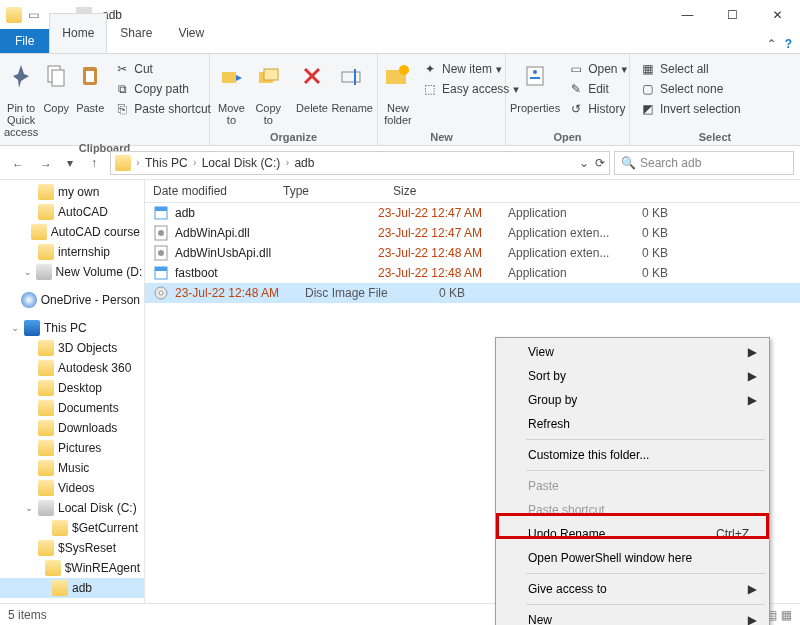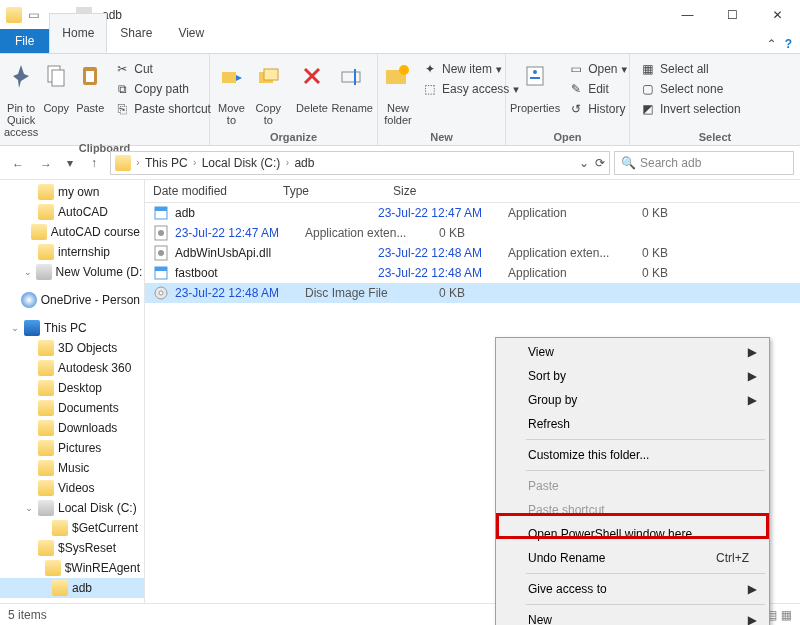--- a/index.html
+++ b/index.html
@@ -44,21 +44,21 @@
 .disk-g{background:linear-gradient(#e8e8e8,#bcbcbc);border-radius:2px;}
 .cloud-g{background:radial-gradient(#fff,#2e7cd6);border-radius:50%;}
 .pc-g{background:linear-gradient(#4a9eea,#1c60b3);border-radius:2px;}
 .chev{width:10px;color:#777;font-size:9px;text-align:center;}
 .filelist { flex:1; position:relative;}
 .cols { display:flex; border-bottom:1px solid #e5e5e5; padding:4px 0 4px 8px; color:#444; font-size:12px;}
 .col-n{width:225px;} .col-d{width:130px;} .col-t{width:110px;} .col-s{width:60px;text-align:left;}
 .row { display:flex; align-items:center; padding:2px 0 2px 8px; font-size:12px; color:#222;}
 .row.sel{background:#cce8ff;}
 .row .ic{width:16px;height:16px;margin-right:6px;flex-shrink:0;}
-.row .n{width:203px;} .row .d{width:130px;color:#1d4ed8;} .row .t{width:110px;color:#555;} .row .s{width:60px;color:#555;text-align:right;padding-right:10px;}
+.row .n{width:203px;} .row .d{width:130px;color:#c2410c;} .row .t{width:110px;color:#555;} .row .s{width:60px;color:#555;text-align:right;padding-right:10px;}
 .status { height:22px; border-top:1px solid #e5e5e5; display:flex; align-items:center; padding:0 8px; font-size:11px; color:#555; justify-content:space-between;}
 .ctxmenu { position:absolute; left:495px; top:337px; width:275px; background:#f0f0f0; border:1px solid #a0a0a0; box-shadow:2px 2px 4px rgba(0,0,0,.25); padding:2px;}
 .ctxitem { display:flex; align-items:center; padding:5px 26px 5px 30px; font-size:12px; color:#000; position:relative;}
 .ctxitem.disabled{color:#9a9a9a;}
 .ctxsep{height:1px;background:#d0d0d0;margin:3px 2px 3px 28px;}
 .ctxitem .arrow{position:absolute;right:10px;color:#333;}
 .ctxitem .shortcut{position:absolute;right:18px;color:#333;}
 .hl{position:absolute;border:3px solid #d40000;pointer-events:none;}
 svg{display:block;}
 </style>
@@ -397,20 +397,21 @@
           <span class="t">Application</span>
           <span class="s">0 KB</span>
         </div>
         <div class="row">
           <span class="ic">
             <svg width="16" height="16">
               <rect x="2" y="1" width="12" height="14" fill="#fff" stroke="#999"></rect>
               <circle cx="8" cy="8" r="3" fill="#999"></circle>
             </svg>
           </span>
+          <span class="n">AdbWinApi.dll</span>
           <span class="d">23-Jul-22 12:47 AM</span>
           <span class="t">Application exten...</span>
           <span class="s">0 KB</span>
         </div>
         <div class="row">
           <span class="ic">
             <svg width="16" height="16">
               <rect x="2" y="1" width="12" height="14" fill="#fff" stroke="#999"></rect>
               <circle cx="8" cy="8" r="3" fill="#999"></circle>
             </svg>
@@ -473,26 +474,26 @@
       <span>Customize this folder...</span>
     </div>
   <div class="ctxsep"></div>
   <div class="ctxitem disabled">
       <span>Paste</span>
     </div>
   <div class="ctxitem disabled">
       <span>Paste shortcut</span>
     </div>
   <div class="ctxitem">
-      <span>Open PowerShell window here</span>
-    </div>
-  <div class="ctxitem">
       <span>Undo Rename</span>
       <span class="shortcut">Ctrl+Z</span>
     </div>
+  <div class="ctxitem">
+      <span>Open PowerShell window here</span>
+    </div>
   <div class="ctxsep"></div>
   <div class="ctxitem">
       <span>Give access to</span>
       <span class="arrow">▶</span>
     </div>
   <div class="ctxsep"></div>
   <div class="ctxitem">
       <span>New</span>
       <span class="arrow">▶</span>
     </div>

